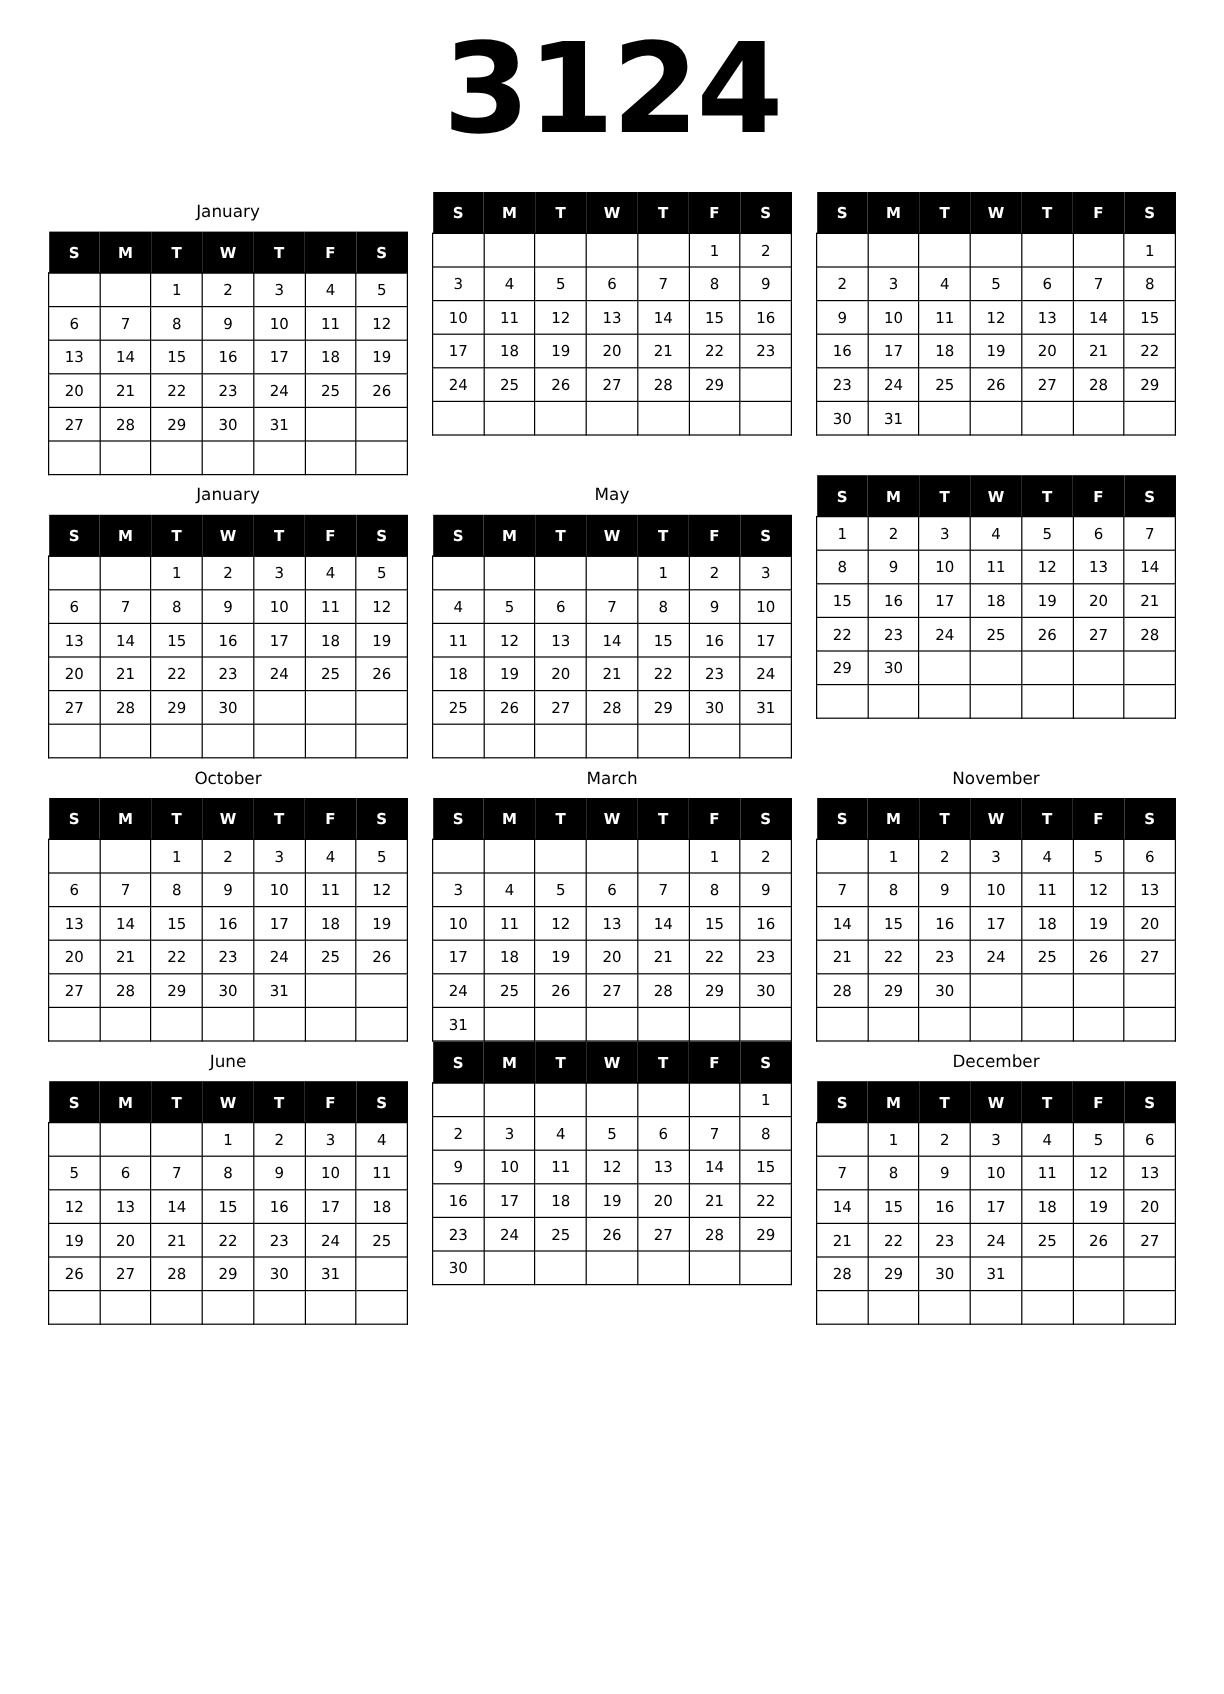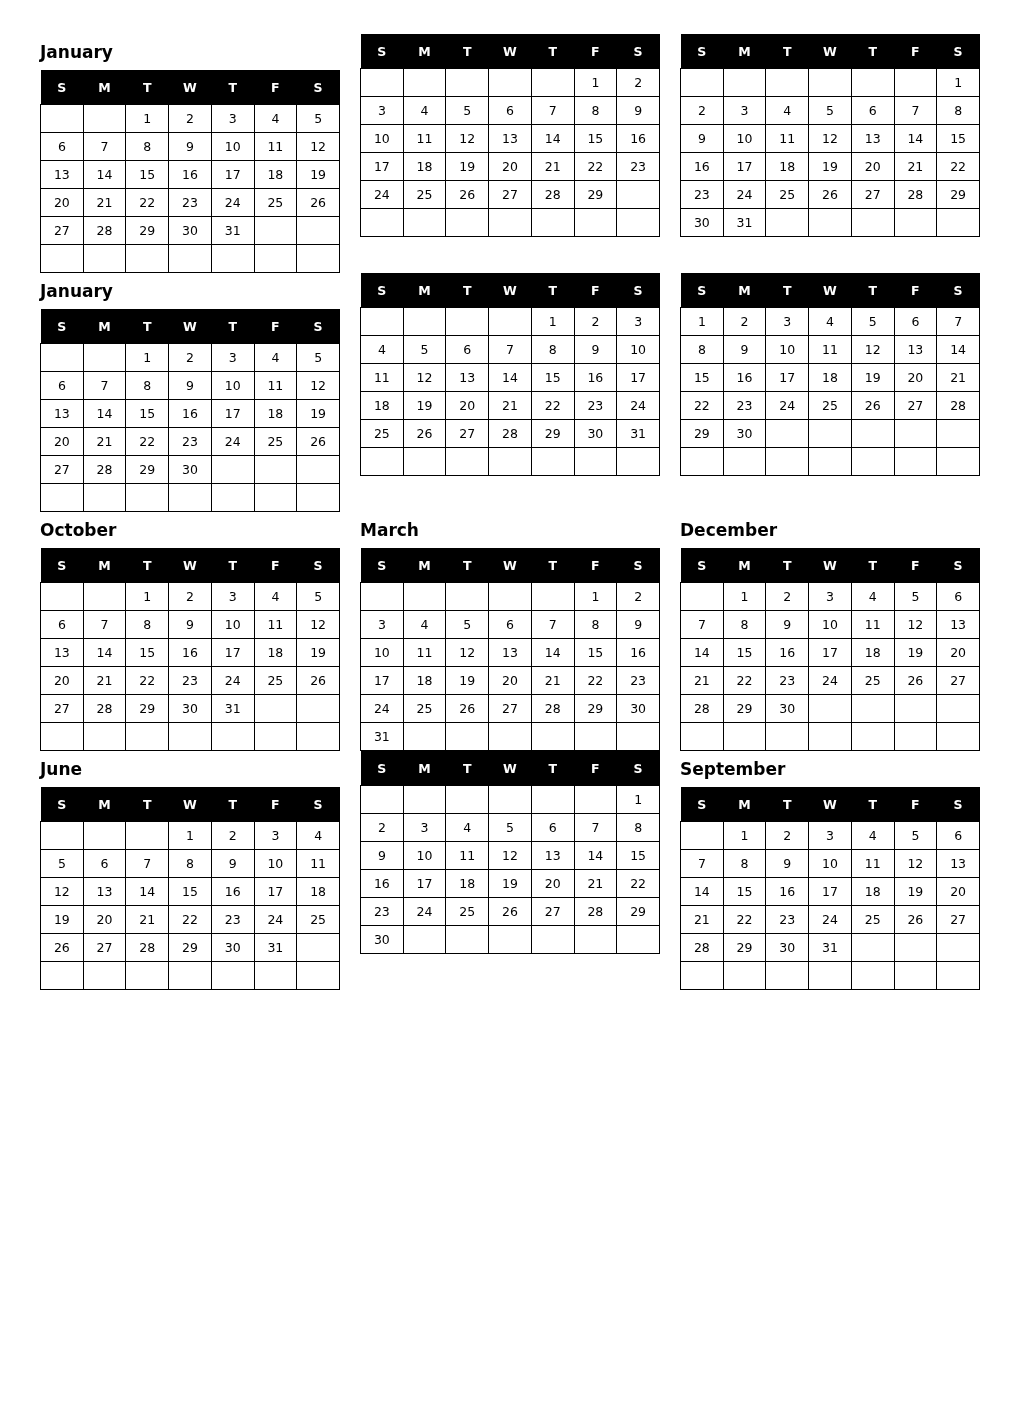--- a/index.html
+++ b/index.html
@@ -36,23 +36,23 @@
     justify-content: center;
     column-gap: 20px;
     row-gap: 0px;
     margin-top: 34px;
   }
   .month {
     width: 300px;
     margin-bottom: 0px;
   }
   .month-name {
-    text-align: left;
-    font-size: 17px;
-    font-weight: bold;
+    text-align: center;
+    font-size: 14px;
+    font-weight: normal;
     padding: 10px 0 9px 0;
     line-height: 1;
   }
   table.cal {
     border-collapse: collapse;
     width: 300px;
     table-layout: fixed;
   }
   table.cal th {
     background: #000000;
@@ -74,20 +74,21 @@
     background: #ffffff;
   }
   table.cal td.empty {
     color: transparent;
   }
 </style>
 </head>
 <body>
 
 <div class="page">
+  <h1 class="year-title">3124</h1>
   <div class="months-grid">
       <div class="month">
         <div class="month-name">January</div>
         <table class="cal">
           <thead>
             <tr>
               <th>S</th>
               <th>M</th>
               <th>T</th>
               <th>W</th>
@@ -362,20 +363,21 @@
               <td class="empty"></td>
               <td class="empty"></td>
               <td class="empty"></td>
               <td class="empty"></td>
               <td class="empty"></td>
             </tr>
           </tbody>
         </table>
       </div>
       <div class="month">
+        <div class="month-name">May</div>
         <table class="cal">
           <thead>
             <tr>
               <th>S</th>
               <th>M</th>
               <th>T</th>
               <th>W</th>
               <th>T</th>
               <th>F</th>
               <th>S</th>
@@ -648,236 +650,236 @@
               <td class="empty"></td>
               <td class="empty"></td>
               <td class="empty"></td>
               <td class="empty"></td>
               <td class="empty"></td>
             </tr>
           </tbody>
         </table>
       </div>
       <div class="month">
+        <div class="month-name">November</div>
+        <table class="cal">
+          <thead>
+            <tr>
+              <th>S</th>
+              <th>M</th>
+              <th>T</th>
+              <th>W</th>
+              <th>T</th>
+              <th>F</th>
+              <th>S</th>
+            </tr>
+          </thead>
+          <tbody>
+            <tr>
+              <td class="empty"></td>
+              <td>1</td>
+              <td>2</td>
+              <td>3</td>
+              <td>4</td>
+              <td>5</td>
+              <td>6</td>
+            </tr>
+            <tr>
+              <td>7</td>
+              <td>8</td>
+              <td>9</td>
+              <td>10</td>
+              <td>11</td>
+              <td>12</td>
+              <td>13</td>
+            </tr>
+            <tr>
+              <td>14</td>
+              <td>15</td>
+              <td>16</td>
+              <td>17</td>
+              <td>18</td>
+              <td>19</td>
+              <td>20</td>
+            </tr>
+            <tr>
+              <td>21</td>
+              <td>22</td>
+              <td>23</td>
+              <td>24</td>
+              <td>25</td>
+              <td>26</td>
+              <td>27</td>
+            </tr>
+            <tr>
+              <td>28</td>
+              <td>29</td>
+              <td>30</td>
+              <td class="empty"></td>
+              <td class="empty"></td>
+              <td class="empty"></td>
+              <td class="empty"></td>
+            </tr>
+            <tr>
+              <td class="empty"></td>
+              <td class="empty"></td>
+              <td class="empty"></td>
+              <td class="empty"></td>
+              <td class="empty"></td>
+              <td class="empty"></td>
+              <td class="empty"></td>
+            </tr>
+          </tbody>
+        </table>
+      </div>
+      <div class="month">
+        <div class="month-name">June</div>
+        <table class="cal">
+          <thead>
+            <tr>
+              <th>S</th>
+              <th>M</th>
+              <th>T</th>
+              <th>W</th>
+              <th>T</th>
+              <th>F</th>
+              <th>S</th>
+            </tr>
+          </thead>
+          <tbody>
+            <tr>
+              <td class="empty"></td>
+              <td class="empty"></td>
+              <td class="empty"></td>
+              <td>1</td>
+              <td>2</td>
+              <td>3</td>
+              <td>4</td>
+            </tr>
+            <tr>
+              <td>5</td>
+              <td>6</td>
+              <td>7</td>
+              <td>8</td>
+              <td>9</td>
+              <td>10</td>
+              <td>11</td>
+            </tr>
+            <tr>
+              <td>12</td>
+              <td>13</td>
+              <td>14</td>
+              <td>15</td>
+              <td>16</td>
+              <td>17</td>
+              <td>18</td>
+            </tr>
+            <tr>
+              <td>19</td>
+              <td>20</td>
+              <td>21</td>
+              <td>22</td>
+              <td>23</td>
+              <td>24</td>
+              <td>25</td>
+            </tr>
+            <tr>
+              <td>26</td>
+              <td>27</td>
+              <td>28</td>
+              <td>29</td>
+              <td>30</td>
+              <td>31</td>
+              <td class="empty"></td>
+            </tr>
+            <tr>
+              <td class="empty"></td>
+              <td class="empty"></td>
+              <td class="empty"></td>
+              <td class="empty"></td>
+              <td class="empty"></td>
+              <td class="empty"></td>
+              <td class="empty"></td>
+            </tr>
+          </tbody>
+        </table>
+      </div>
+      <div class="month">
+        <table class="cal">
+          <thead>
+            <tr>
+              <th>S</th>
+              <th>M</th>
+              <th>T</th>
+              <th>W</th>
+              <th>T</th>
+              <th>F</th>
+              <th>S</th>
+            </tr>
+          </thead>
+          <tbody>
+            <tr>
+              <td class="empty"></td>
+              <td class="empty"></td>
+              <td class="empty"></td>
+              <td class="empty"></td>
+              <td class="empty"></td>
+              <td class="empty"></td>
+              <td>1</td>
+            </tr>
+            <tr>
+              <td>2</td>
+              <td>3</td>
+              <td>4</td>
+              <td>5</td>
+              <td>6</td>
+              <td>7</td>
+              <td>8</td>
+            </tr>
+            <tr>
+              <td>9</td>
+              <td>10</td>
+              <td>11</td>
+              <td>12</td>
+              <td>13</td>
+              <td>14</td>
+              <td>15</td>
+            </tr>
+            <tr>
+              <td>16</td>
+              <td>17</td>
+              <td>18</td>
+              <td>19</td>
+              <td>20</td>
+              <td>21</td>
+              <td>22</td>
+            </tr>
+            <tr>
+              <td>23</td>
+              <td>24</td>
+              <td>25</td>
+              <td>26</td>
+              <td>27</td>
+              <td>28</td>
+              <td>29</td>
+            </tr>
+            <tr>
+              <td>30</td>
+              <td class="empty"></td>
+              <td class="empty"></td>
+              <td class="empty"></td>
+              <td class="empty"></td>
+              <td class="empty"></td>
+              <td class="empty"></td>
+            </tr>
+          </tbody>
+        </table>
+      </div>
+      <div class="month">
         <div class="month-name">December</div>
-        <table class="cal">
-          <thead>
-            <tr>
-              <th>S</th>
-              <th>M</th>
-              <th>T</th>
-              <th>W</th>
-              <th>T</th>
-              <th>F</th>
-              <th>S</th>
-            </tr>
-          </thead>
-          <tbody>
-            <tr>
-              <td class="empty"></td>
-              <td>1</td>
-              <td>2</td>
-              <td>3</td>
-              <td>4</td>
-              <td>5</td>
-              <td>6</td>
-            </tr>
-            <tr>
-              <td>7</td>
-              <td>8</td>
-              <td>9</td>
-              <td>10</td>
-              <td>11</td>
-              <td>12</td>
-              <td>13</td>
-            </tr>
-            <tr>
-              <td>14</td>
-              <td>15</td>
-              <td>16</td>
-              <td>17</td>
-              <td>18</td>
-              <td>19</td>
-              <td>20</td>
-            </tr>
-            <tr>
-              <td>21</td>
-              <td>22</td>
-              <td>23</td>
-              <td>24</td>
-              <td>25</td>
-              <td>26</td>
-              <td>27</td>
-            </tr>
-            <tr>
-              <td>28</td>
-              <td>29</td>
-              <td>30</td>
-              <td class="empty"></td>
-              <td class="empty"></td>
-              <td class="empty"></td>
-              <td class="empty"></td>
-            </tr>
-            <tr>
-              <td class="empty"></td>
-              <td class="empty"></td>
-              <td class="empty"></td>
-              <td class="empty"></td>
-              <td class="empty"></td>
-              <td class="empty"></td>
-              <td class="empty"></td>
-            </tr>
-          </tbody>
-        </table>
-      </div>
-      <div class="month">
-        <div class="month-name">June</div>
-        <table class="cal">
-          <thead>
-            <tr>
-              <th>S</th>
-              <th>M</th>
-              <th>T</th>
-              <th>W</th>
-              <th>T</th>
-              <th>F</th>
-              <th>S</th>
-            </tr>
-          </thead>
-          <tbody>
-            <tr>
-              <td class="empty"></td>
-              <td class="empty"></td>
-              <td class="empty"></td>
-              <td>1</td>
-              <td>2</td>
-              <td>3</td>
-              <td>4</td>
-            </tr>
-            <tr>
-              <td>5</td>
-              <td>6</td>
-              <td>7</td>
-              <td>8</td>
-              <td>9</td>
-              <td>10</td>
-              <td>11</td>
-            </tr>
-            <tr>
-              <td>12</td>
-              <td>13</td>
-              <td>14</td>
-              <td>15</td>
-              <td>16</td>
-              <td>17</td>
-              <td>18</td>
-            </tr>
-            <tr>
-              <td>19</td>
-              <td>20</td>
-              <td>21</td>
-              <td>22</td>
-              <td>23</td>
-              <td>24</td>
-              <td>25</td>
-            </tr>
-            <tr>
-              <td>26</td>
-              <td>27</td>
-              <td>28</td>
-              <td>29</td>
-              <td>30</td>
-              <td>31</td>
-              <td class="empty"></td>
-            </tr>
-            <tr>
-              <td class="empty"></td>
-              <td class="empty"></td>
-              <td class="empty"></td>
-              <td class="empty"></td>
-              <td class="empty"></td>
-              <td class="empty"></td>
-              <td class="empty"></td>
-            </tr>
-          </tbody>
-        </table>
-      </div>
-      <div class="month">
-        <table class="cal">
-          <thead>
-            <tr>
-              <th>S</th>
-              <th>M</th>
-              <th>T</th>
-              <th>W</th>
-              <th>T</th>
-              <th>F</th>
-              <th>S</th>
-            </tr>
-          </thead>
-          <tbody>
-            <tr>
-              <td class="empty"></td>
-              <td class="empty"></td>
-              <td class="empty"></td>
-              <td class="empty"></td>
-              <td class="empty"></td>
-              <td class="empty"></td>
-              <td>1</td>
-            </tr>
-            <tr>
-              <td>2</td>
-              <td>3</td>
-              <td>4</td>
-              <td>5</td>
-              <td>6</td>
-              <td>7</td>
-              <td>8</td>
-            </tr>
-            <tr>
-              <td>9</td>
-              <td>10</td>
-              <td>11</td>
-              <td>12</td>
-              <td>13</td>
-              <td>14</td>
-              <td>15</td>
-            </tr>
-            <tr>
-              <td>16</td>
-              <td>17</td>
-              <td>18</td>
-              <td>19</td>
-              <td>20</td>
-              <td>21</td>
-              <td>22</td>
-            </tr>
-            <tr>
-              <td>23</td>
-              <td>24</td>
-              <td>25</td>
-              <td>26</td>
-              <td>27</td>
-              <td>28</td>
-              <td>29</td>
-            </tr>
-            <tr>
-              <td>30</td>
-              <td class="empty"></td>
-              <td class="empty"></td>
-              <td class="empty"></td>
-              <td class="empty"></td>
-              <td class="empty"></td>
-              <td class="empty"></td>
-            </tr>
-          </tbody>
-        </table>
-      </div>
-      <div class="month">
-        <div class="month-name">September</div>
         <table class="cal">
           <thead>
             <tr>
               <th>S</th>
               <th>M</th>
               <th>T</th>
               <th>W</th>
               <th>T</th>
               <th>F</th>
               <th>S</th>

